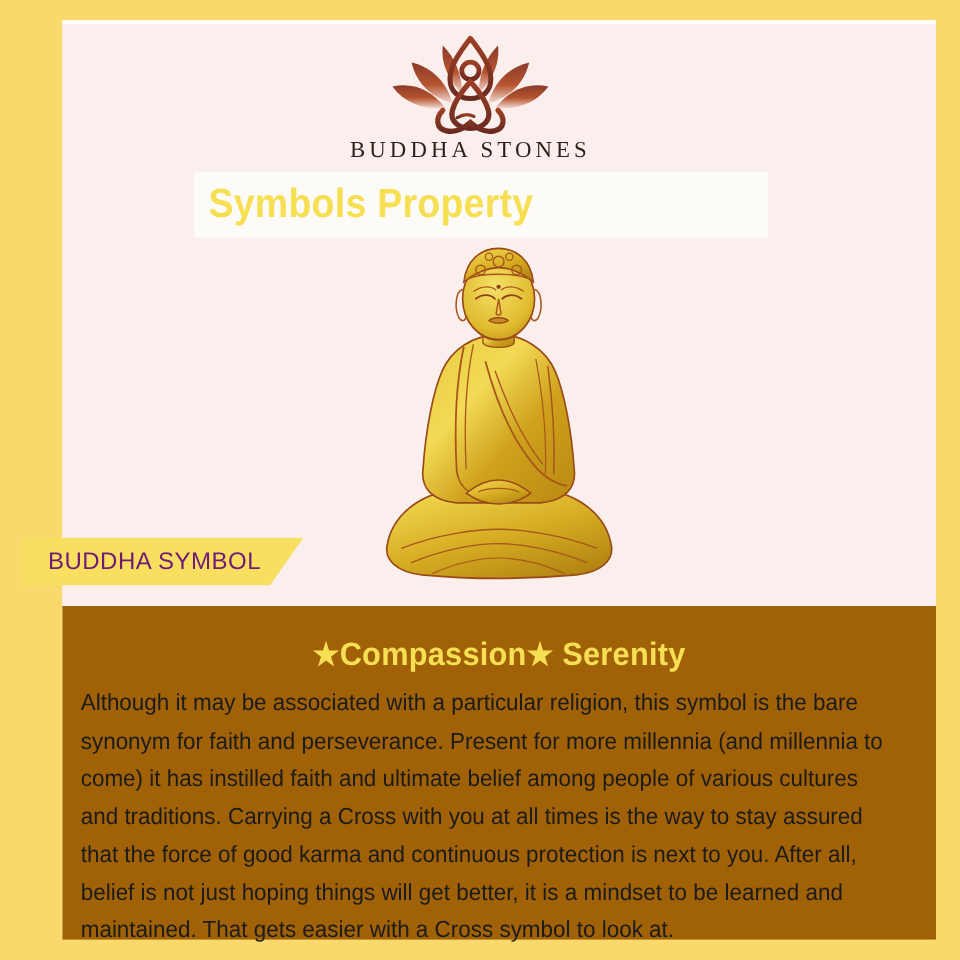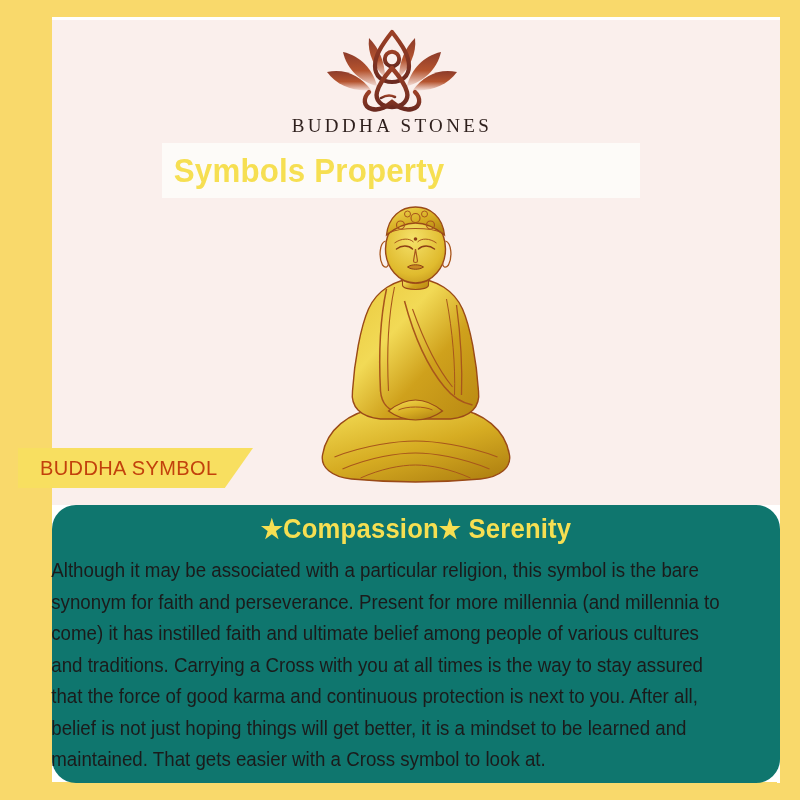--- a/index.html
+++ b/index.html
@@ -113,37 +113,36 @@
     left: 18px;
     top: 448px;
     width: 235px;
     height: 40px;
     background: #F8DF60;
     clip-path: polygon(0 0, 100% 0, 88% 100%, 0 100%);
     display: flex;
     align-items: center;
   }
   #ribbon-label {
-    color: #c2410c;
+    color: #701a75;
     font-size: 20px;
     letter-spacing: 0.4px;
     padding-left: 22px;
     white-space: nowrap;
   }
 
   
   #content-area {
     position: absolute;
     left: 52px;
     top: 505px;
     width: 728px;
     height: 278px;
-    background: #0f766e;
-    padding: 0;
-    border-radius: 24px;
+    background: #a16207;
+    padding: 16px;
   }
   #subheading {
     text-align: center;
     font-family: "Liberation Sans Narrow", "Liberation Sans", sans-serif;
     font-size: 27px;
     font-weight: bold;
     color: #F6DF52;
     margin-top: 9px;
     letter-spacing: 0.2px;
     white-space: nowrap;

